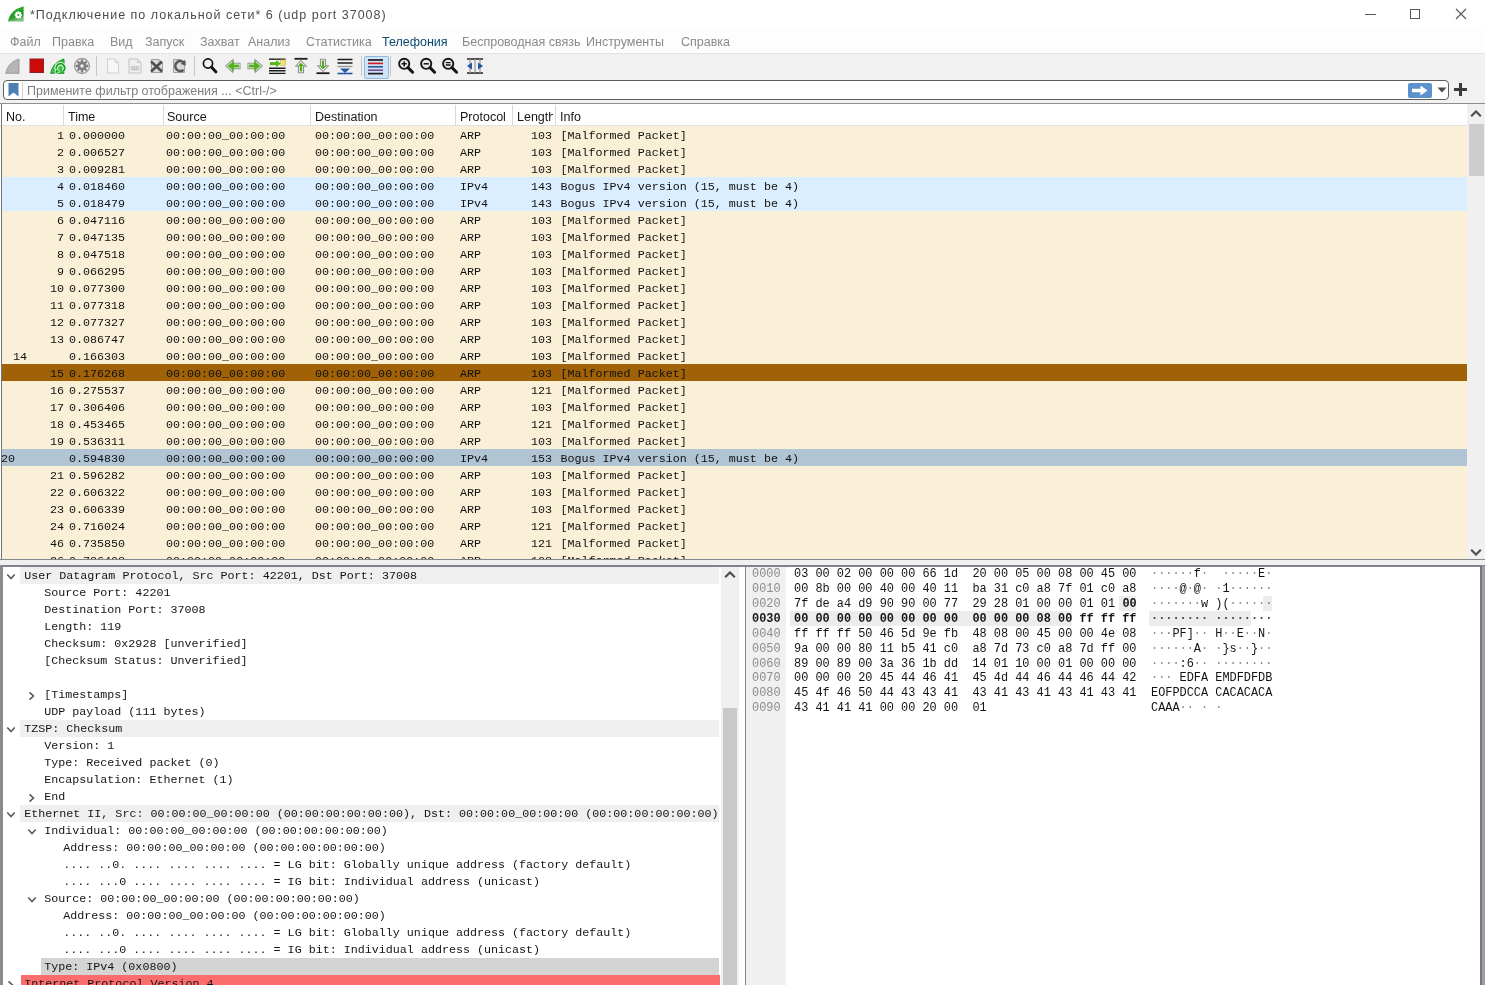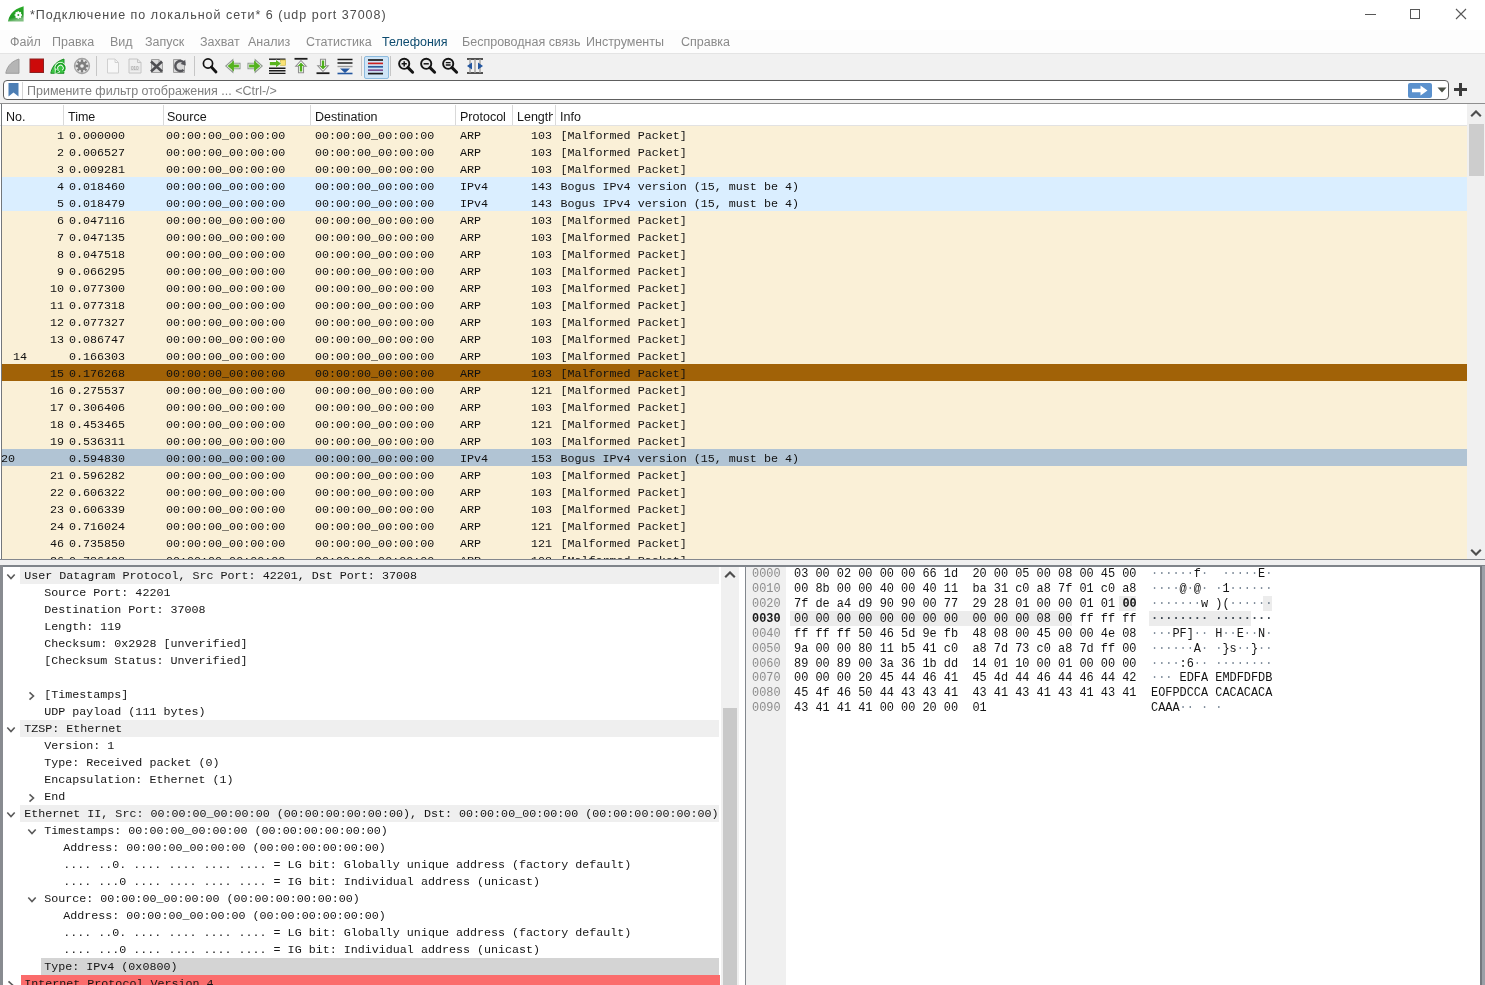--- a/index.html
+++ b/index.html
@@ -464,37 +464,37 @@
 <div class="dl mono" style="left:41px;top:86.6px">[Checksum Status: Unverified]</div>
 <svg class="abs" style="left:25px;top:124.2px" width="8" height="10" viewBox="0 0 8 10">
         <path d="M1.5,1.3 L5.5,5 L1.5,8.7" fill="none" stroke="#5a5a5a" stroke-width="1.6"></path>
       </svg>
 <div class="dl mono" style="left:41px;top:120.6px">[Timestamps]</div>
 <div class="dl mono" style="left:41px;top:137.6px">UDP payload (111 bytes)</div>
 <div class="abs" style="left:17px;top:153px;width:699px;height:17px;background:#efefef"></div>
 <svg class="abs" style="left:3px;top:159.2px" width="10" height="8" viewBox="0 0 10 8">
         <path d="M1.3,1.5 L5,5.5 L8.7,1.5" fill="none" stroke="#5a5a5a" stroke-width="1.6"></path>
       </svg>
-<div class="dl mono" style="left:21px;top:154.6px">TZSP: Ethernet</div>
+<div class="dl mono" style="left:21px;top:154.6px">TZSP: Checksum</div>
 <div class="dl mono" style="left:41px;top:171.6px">Version: 1</div>
 <div class="dl mono" style="left:41px;top:188.6px">Type: Received packet (0)</div>
 <div class="dl mono" style="left:41px;top:205.6px">Encapsulation: Ethernet (1)</div>
 <svg class="abs" style="left:25px;top:226.2px" width="8" height="10" viewBox="0 0 8 10">
         <path d="M1.5,1.3 L5.5,5 L1.5,8.7" fill="none" stroke="#5a5a5a" stroke-width="1.6"></path>
       </svg>
 <div class="dl mono" style="left:41px;top:222.6px">End</div>
 <div class="abs" style="left:17px;top:238px;width:699px;height:17px;background:#efefef"></div>
 <svg class="abs" style="left:3px;top:244.2px" width="10" height="8" viewBox="0 0 10 8">
         <path d="M1.3,1.5 L5,5.5 L8.7,1.5" fill="none" stroke="#5a5a5a" stroke-width="1.6"></path>
       </svg>
 <div class="dl mono" style="left:21px;top:239.6px">Ethernet II, Src: 00:00:00_00:00:00 (00:00:00:00:00:00), Dst: 00:00:00_00:00:00 (00:00:00:00:00:00)</div>
 <svg class="abs" style="left:24px;top:261.2px" width="10" height="8" viewBox="0 0 10 8">
         <path d="M1.3,1.5 L5,5.5 L8.7,1.5" fill="none" stroke="#5a5a5a" stroke-width="1.6"></path>
       </svg>
-<div class="dl mono" style="left:41px;top:256.6px">Timestamps: 00:00:00_00:00:00 (00:00:00:00:00:00)</div>
+<div class="dl mono" style="left:41px;top:256.6px">Individual: 00:00:00_00:00:00 (00:00:00:00:00:00)</div>
 <div class="dl mono" style="left:60px;top:273.6px">Address: 00:00:00_00:00:00 (00:00:00:00:00:00)</div>
 <div class="dl mono" style="left:60px;top:290.6px">.... ..0. .... .... .... .... = LG bit: Globally unique address (factory default)</div>
 <div class="dl mono" style="left:60px;top:307.6px">.... ...0 .... .... .... .... = IG bit: Individual address (unicast)</div>
 <svg class="abs" style="left:24px;top:329.2px" width="10" height="8" viewBox="0 0 10 8">
         <path d="M1.3,1.5 L5,5.5 L8.7,1.5" fill="none" stroke="#5a5a5a" stroke-width="1.6"></path>
       </svg>
 <div class="dl mono" style="left:41px;top:324.6px">Source: 00:00:00_00:00:00 (00:00:00:00:00:00)</div>
 <div class="dl mono" style="left:60px;top:341.6px">Address: 00:00:00_00:00:00 (00:00:00:00:00:00)</div>
 <div class="dl mono" style="left:60px;top:358.6px">.... ..0. .... .... .... .... = LG bit: Globally unique address (factory default)</div>
 <div class="dl mono" style="left:60px;top:375.6px">.... ...0 .... .... .... .... = IG bit: Individual address (unicast)</div>
@@ -523,21 +523,21 @@
 <span class="hx mono" style="left:405.0px;top:15.75px"><span style="color:#7f8c9a;font-weight:normal">·</span><span style="color:#7f8c9a;font-weight:normal">·</span><span style="color:#7f8c9a;font-weight:normal">·</span><span style="color:#7f8c9a;font-weight:normal">·</span><span style="color:#141414;font-weight:normal">@</span><span style="color:#7f8c9a;font-weight:normal">·</span><span style="color:#141414;font-weight:normal">@</span><span style="color:#7f8c9a;font-weight:normal">·</span><span style="color:#7f8c9a;font-weight:normal"> </span><span style="color:#7f8c9a;font-weight:normal">·</span><span style="color:#141414;font-weight:normal">1</span><span style="color:#7f8c9a;font-weight:normal">·</span><span style="color:#7f8c9a;font-weight:normal">·</span><span style="color:#7f8c9a;font-weight:normal">·</span><span style="color:#7f8c9a;font-weight:normal">·</span><span style="color:#7f8c9a;font-weight:normal">·</span><span style="color:#7f8c9a;font-weight:normal">·</span></span>
 <div class="abs" style="left:373.0px;top:29.70px;width:17px;height:14.85px;background:#ececec"></div>
 <div class="abs" style="left:517.0px;top:29.70px;width:9px;height:14.85px;background:#ececec"></div>
 <span class="hx mono" style="left:6.0px;top:30.60px;color:#8c8c8c">0020</span>
 <span class="hx mono" style="left:48.0px;top:30.60px">7f de a4 d9 90 90 00 77  29 28 01 00 00 01 01 </span>
 <span class="hx mono" style="left:376.4px;top:30.60px;font-weight:bold">00</span>
 <span class="hx mono" style="left:405.0px;top:30.60px"><span style="color:#7f8c9a;font-weight:normal">·</span><span style="color:#7f8c9a;font-weight:normal">·</span><span style="color:#7f8c9a;font-weight:normal">·</span><span style="color:#7f8c9a;font-weight:normal">·</span><span style="color:#7f8c9a;font-weight:normal">·</span><span style="color:#7f8c9a;font-weight:normal">·</span><span style="color:#7f8c9a;font-weight:normal">·</span><span style="color:#141414;font-weight:normal">w</span><span style="color:#7f8c9a;font-weight:normal"> </span><span style="color:#141414;font-weight:normal">)</span><span style="color:#141414;font-weight:normal">(</span><span style="color:#7f8c9a;font-weight:normal">·</span><span style="color:#7f8c9a;font-weight:normal">·</span><span style="color:#7f8c9a;font-weight:normal">·</span><span style="color:#7f8c9a;font-weight:normal">·</span><span style="color:#7f8c9a;font-weight:normal">·</span><span style="color:#7f8c9a;font-weight:bold">·</span></span>
 <div class="abs" style="left:44.0px;top:44.55px;width:282px;height:14.85px;background:#ececec"></div>
 <div class="abs" style="left:403.0px;top:44.55px;width:102px;height:14.85px;background:#ececec"></div>
 <span class="hx mono" style="left:6.0px;top:45.45px;color:#1a1a1a;font-weight:bold">0030</span>
-<span class="hx mono" style="left:48.0px;top:45.45px;font-weight:normal">00 00 00 00 00 00 00 00  00 00 00 08 00 ff ff ff</span>
+<span class="hx mono" style="left:48.0px;top:45.45px;font-weight:bold">00 00 00 00 00 00 00 00  00 00 00 08 00 ff ff ff</span>
 <span class="hx mono" style="left:405.0px;top:45.45px"><span style="color:#3c4650;font-weight:bold">·</span><span style="color:#3c4650;font-weight:bold">·</span><span style="color:#3c4650;font-weight:bold">·</span><span style="color:#3c4650;font-weight:bold">·</span><span style="color:#3c4650;font-weight:bold">·</span><span style="color:#3c4650;font-weight:bold">·</span><span style="color:#3c4650;font-weight:bold">·</span><span style="color:#3c4650;font-weight:bold">·</span><span style="color:#3c4650;font-weight:bold"> </span><span style="color:#3c4650;font-weight:bold">·</span><span style="color:#3c4650;font-weight:bold">·</span><span style="color:#3c4650;font-weight:bold">·</span><span style="color:#3c4650;font-weight:bold">·</span><span style="color:#3c4650;font-weight:bold">·</span><span style="color:#3c4650;font-weight:bold">·</span><span style="color:#3c4650;font-weight:bold">·</span><span style="color:#3c4650;font-weight:bold">·</span></span>
 <span class="hx mono" style="left:6.0px;top:60.30px;color:#8c8c8c">0040</span>
 <span class="hx mono" style="left:48.0px;top:60.30px">ff ff ff 50 46 5d 9e fb  48 08 00 45 00 00 4e 08</span>
 <span class="hx mono" style="left:405.0px;top:60.30px"><span style="color:#7f8c9a;font-weight:normal">·</span><span style="color:#7f8c9a;font-weight:normal">·</span><span style="color:#7f8c9a;font-weight:normal">·</span><span style="color:#141414;font-weight:normal">P</span><span style="color:#141414;font-weight:normal">F</span><span style="color:#141414;font-weight:normal">]</span><span style="color:#7f8c9a;font-weight:normal">·</span><span style="color:#7f8c9a;font-weight:normal">·</span><span style="color:#7f8c9a;font-weight:normal"> </span><span style="color:#141414;font-weight:normal">H</span><span style="color:#7f8c9a;font-weight:normal">·</span><span style="color:#7f8c9a;font-weight:normal">·</span><span style="color:#141414;font-weight:normal">E</span><span style="color:#7f8c9a;font-weight:normal">·</span><span style="color:#7f8c9a;font-weight:normal">·</span><span style="color:#141414;font-weight:normal">N</span><span style="color:#7f8c9a;font-weight:normal">·</span></span>
 <span class="hx mono" style="left:6.0px;top:75.15px;color:#8c8c8c">0050</span>
 <span class="hx mono" style="left:48.0px;top:75.15px">9a 00 00 80 11 b5 41 c0  a8 7d 73 c0 a8 7d ff 00</span>
 <span class="hx mono" style="left:405.0px;top:75.15px"><span style="color:#7f8c9a;font-weight:normal">·</span><span style="color:#7f8c9a;font-weight:normal">·</span><span style="color:#7f8c9a;font-weight:normal">·</span><span style="color:#7f8c9a;font-weight:normal">·</span><span style="color:#7f8c9a;font-weight:normal">·</span><span style="color:#7f8c9a;font-weight:normal">·</span><span style="color:#141414;font-weight:normal">A</span><span style="color:#7f8c9a;font-weight:normal">·</span><span style="color:#7f8c9a;font-weight:normal"> </span><span style="color:#7f8c9a;font-weight:normal">·</span><span style="color:#141414;font-weight:normal">}</span><span style="color:#141414;font-weight:normal">s</span><span style="color:#7f8c9a;font-weight:normal">·</span><span style="color:#7f8c9a;font-weight:normal">·</span><span style="color:#141414;font-weight:normal">}</span><span style="color:#7f8c9a;font-weight:normal">·</span><span style="color:#7f8c9a;font-weight:normal">·</span></span>
 <span class="hx mono" style="left:6.0px;top:90.00px;color:#8c8c8c">0060</span>
 <span class="hx mono" style="left:48.0px;top:90.00px">89 00 89 00 3a 36 1b dd  14 01 10 00 01 00 00 00</span>
 <span class="hx mono" style="left:405.0px;top:90.00px"><span style="color:#7f8c9a;font-weight:normal">·</span><span style="color:#7f8c9a;font-weight:normal">·</span><span style="color:#7f8c9a;font-weight:normal">·</span><span style="color:#7f8c9a;font-weight:normal">·</span><span style="color:#141414;font-weight:normal">:</span><span style="color:#141414;font-weight:normal">6</span><span style="color:#7f8c9a;font-weight:normal">·</span><span style="color:#7f8c9a;font-weight:normal">·</span><span style="color:#7f8c9a;font-weight:normal"> </span><span style="color:#7f8c9a;font-weight:normal">·</span><span style="color:#7f8c9a;font-weight:normal">·</span><span style="color:#7f8c9a;font-weight:normal">·</span><span style="color:#7f8c9a;font-weight:normal">·</span><span style="color:#7f8c9a;font-weight:normal">·</span><span style="color:#7f8c9a;font-weight:normal">·</span><span style="color:#7f8c9a;font-weight:normal">·</span><span style="color:#7f8c9a;font-weight:normal">·</span></span>

